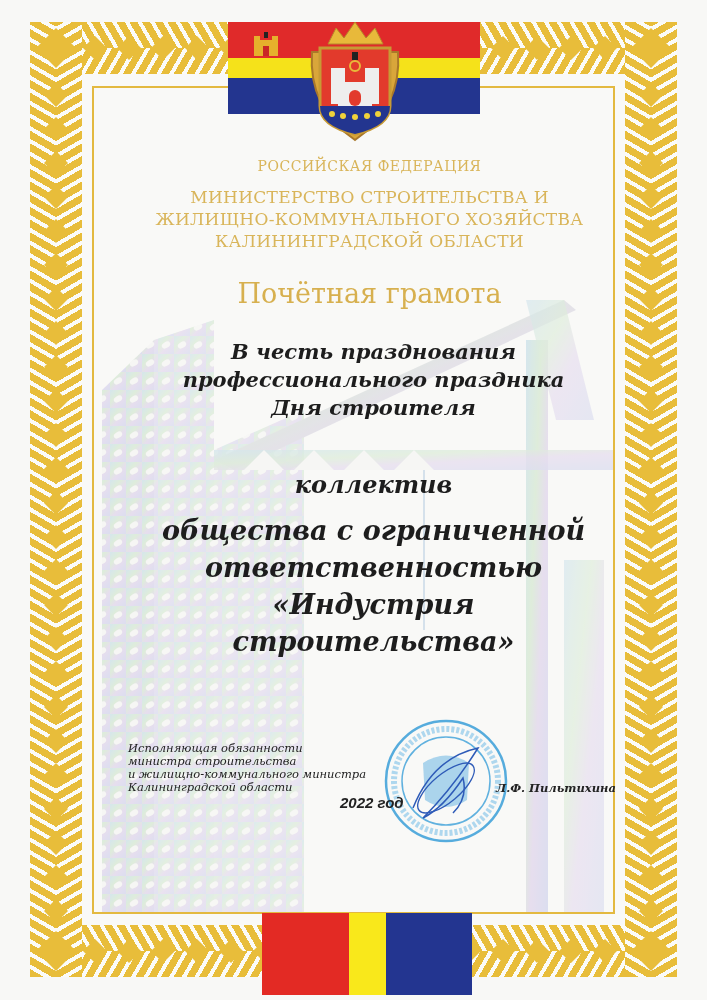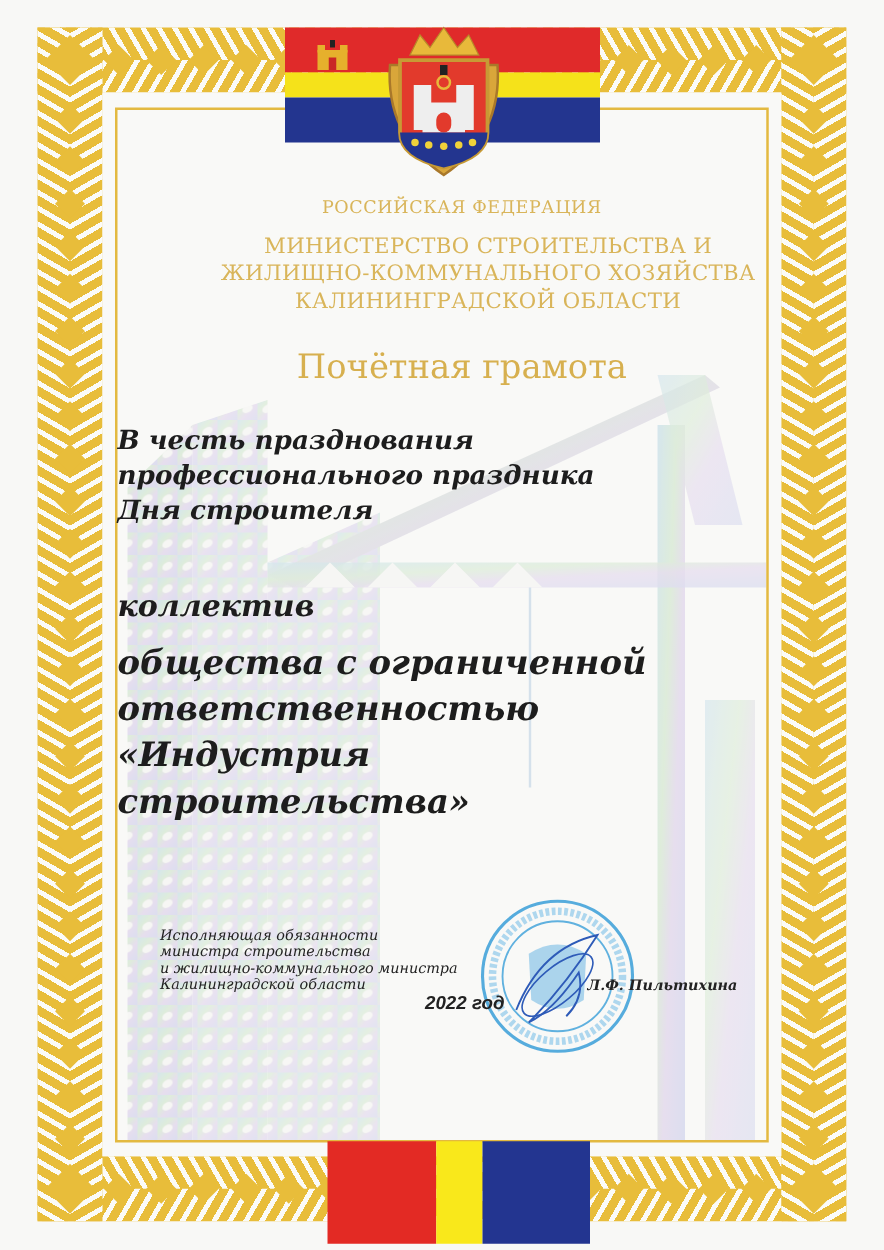--- a/index.html
+++ b/index.html
@@ -56,38 +56,38 @@
     .ribbon-blue { top: 60px; height: 36px; background: #23358f; }
 
     
     .bottom-flag { position: absolute; left: 262px; top: 913px; width: 210px; height: 82px; display: flex; }
     .bf-red { width: 87px; background: #e32a24; }
     .bf-yellow { width: 37px; background: #f9e81b; }
     .bf-blue { width: 86px; background: #233590; }
 
     .gold-text { color: #d9b55a; text-align: center; position: absolute; left: 110px; width: 519px; font-family: "DejaVu Serif", serif; }
     .country { top: 158px; font-size: 14px; letter-spacing: 0.5px; }
-    .ministry { top: 186px; font-size: 17px; line-height: 22px; letter-spacing: 0.3px; margin-left: 21px; }
+    .ministry { top: 186px; font-size: 17px; line-height: 22px; letter-spacing: 0.3px; }
     .cert-title { top: 278px; font-size: 27px; color: #d7b04f; }
 
     .dark-text {
-      position: absolute; left: 94px; width: 559px; text-align: left;
+      position: absolute; left: 94px; width: 559px; text-align: center;
       color: #1d1d1d; font-family: "DejaVu Serif", serif; font-style: italic; font-weight: bold;
     }
     .occasion { top: 338px; font-size: 21px; line-height: 28px; }
     .collective { top: 470px; font-size: 24px; }
     .company { top: 512px; font-size: 27px; line-height: 37px; }
 
     .signer {
       position: absolute; left: 128px; top: 742px; width: 300px;
       font-family: "DejaVu Serif", serif; font-style: italic; font-weight: normal;
       font-size: 11.5px; line-height: 13px; color: #222;
     }
     .signer-name {
-      position: absolute; left: 470px; top: 781px;
+      position: absolute; left: 496px; top: 781px;
       font-family: "DejaVu Serif", serif; font-style: italic; font-weight: bold;
       font-size: 11.5px; color: #222;
     }
     .year {
       position: absolute; left: 340px; top: 794px;
       font-family: Liberation Sans, sans-serif; font-style: italic; font-weight: bold;
       font-size: 15px; color: #222;
     }
     .stamp { position: absolute; left: 383px; top: 718px; width: 126px; height: 126px; }
   </style>

